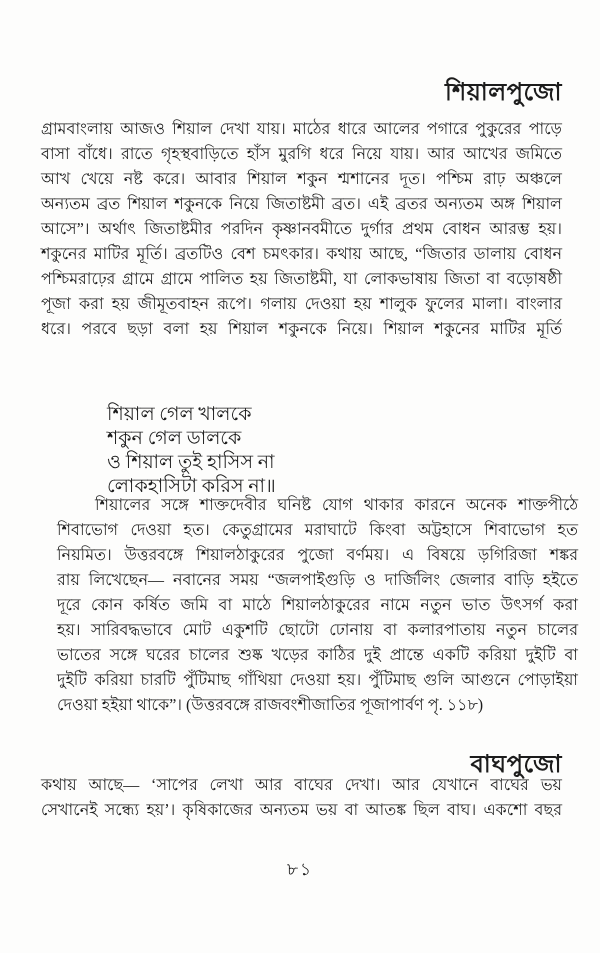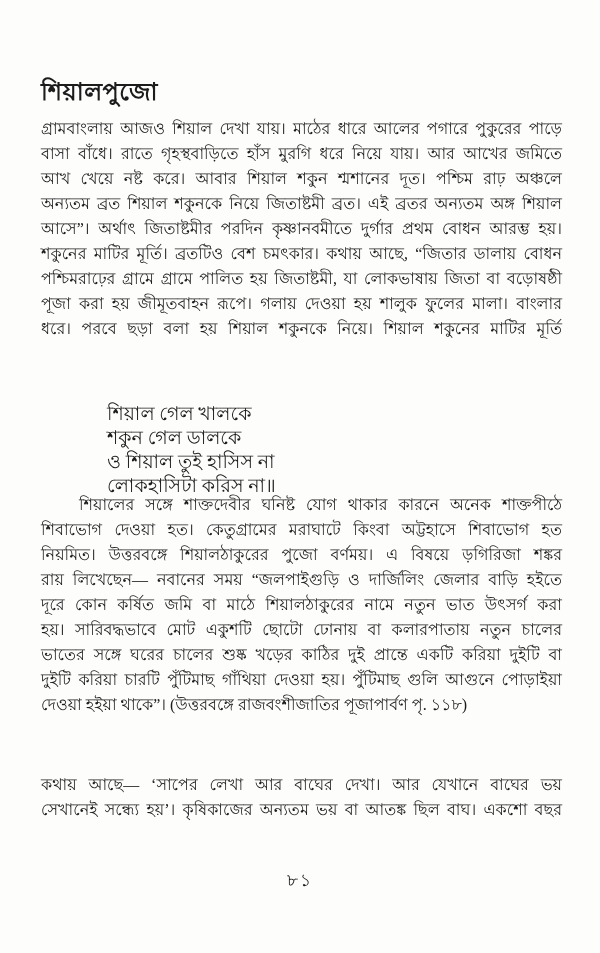--- a/index.html
+++ b/index.html
@@ -22,20 +22,21 @@
     position: absolute;
     left: 41px;
     width: 521px;
   }
   .section-heading {
     font-size: 24px;
     font-weight: 700;
     letter-spacing: 0.5px;
     line-height: 28px;
     margin: 0;
+    text-align: right;
   }
   .para {
     font-size: 16px;
     line-height: 25px;
   }
   .line {
     white-space: nowrap;
     overflow: visible;
   }
   .line.j {
@@ -80,33 +81,34 @@
     <div class="line j">ধরে। পরবে ছড়া বলা হয় শিয়াল শকুনকে নিয়ে। শিয়াল শকুনের মাটির মূর্তি</div>
   </div>
 
   <div class="text-block verse" style="top:402px;">
     <div class="line">শিয়াল গেল খালকে</div>
     <div class="line">শকুন গেল ডালকে</div>
     <div class="line">ও শিয়াল তুই হাসিস না</div>
     <div class="line">লোকহাসিটা করিস না॥</div>
   </div>
 
-  <div class="text-block para" style="top:492px;">
+  <div class="text-block para" style="top:492px;margin-left:16px;">
     <div class="line j indent">শিয়ালের সঙ্গে শাক্তদেবীর ঘনিষ্ট যোগ থাকার কারনে অনেক শাক্তপীঠে</div>
     <div class="line j">শিবাভোগ দেওয়া হত। কেতুগ্রামের মরাঘাটে কিংবা অট্টহাসে শিবাভোগ হত</div>
     <div class="line j">নিয়মিত। উত্তরবঙ্গে শিয়ালঠাকুরের পুজো বর্ণময়। এ বিষয়ে ড়গিরিজা শঙ্কর</div>
     <div class="line j">রায় লিখেছেন— নবানের সময় “জলপাইগুড়ি ও দার্জিলিং জেলার বাড়ি হইতে</div>
     <div class="line j">দূরে কোন কর্ষিত জমি বা মাঠে শিয়ালঠাকুরের নামে নতুন ভাত উৎসর্গ করা</div>
     <div class="line j">হয়। সারিবদ্ধভাবে মোট একুশটি ছোটো ঢোনায় বা কলারপাতায় নতুন চালের</div>
     <div class="line j">ভাতের সঙ্গে ঘরের চালের শুষ্ক খড়ের কাঠির দুই প্রান্তে একটি করিয়া দুইটি বা</div>
     <div class="line j">দুইটি করিয়া চারটি পুঁটিমাছ গাঁথিয়া দেওয়া হয়। পুঁটিমাছ গুলি আগুনে পোড়াইয়া</div>
     <div class="line">দেওয়া হইয়া থাকে”। (উত্তরবঙ্গে রাজবংশীজাতির পূজাপার্বণ পৃ. ১১৮)</div>
   </div>
 
+  <h1 class="text-block section-heading" style="top:750px;">বাঘপুজো</h1>
 
   <div class="text-block para" style="top:772px;">
     <div class="line j">কথায় আছে— ‘সাপের লেখা আর বাঘের দেখা। আর যেখানে বাঘের ভয়</div>
     <div class="line j">সেখানেই সন্ধ্যে হয়’। কৃষিকাজের অন্যতম ভয় বা আতঙ্ক ছিল বাঘ। একশো বছর</div>
   </div>
 
-  <div class="page-number" style="top:856px;margin-top:11px;">৮১</div>
+  <div class="page-number" style="top:856px;">৮১</div>
 
 </div>
 
 </body></html>

